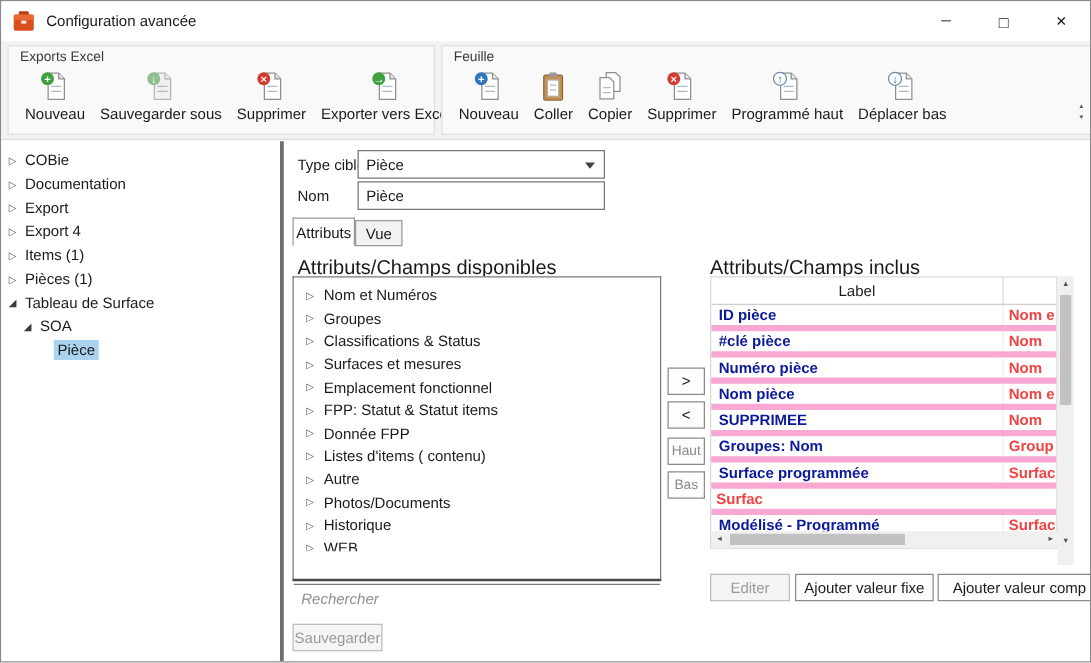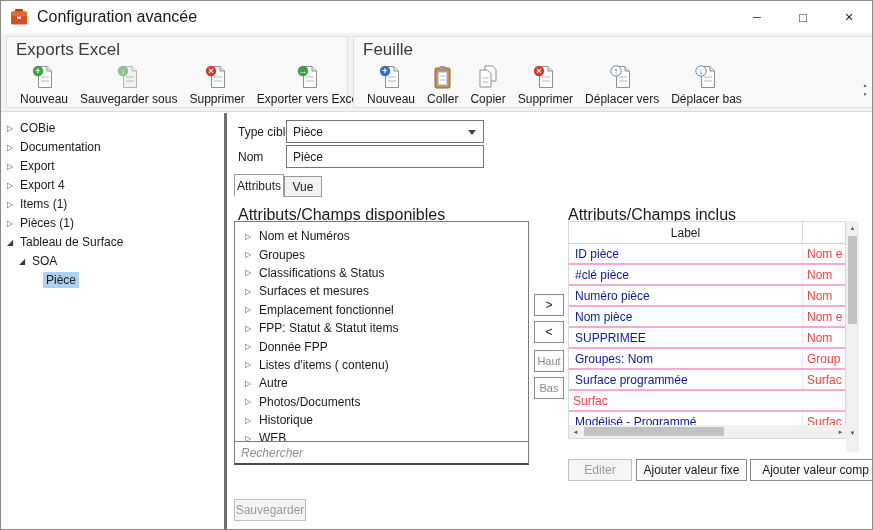--- a/index.html
+++ b/index.html
@@ -4,34 +4,34 @@
 <style>
   * { margin:0; padding:0; box-sizing:border-box; }
   body { background:#9a9a9a; font-family:"Liberation Sans", sans-serif; }
   .window { position:relative; width:873px; height:530px; background:#fff;
             border:1px solid #8a8a8a; overflow:hidden; font-size:12px; color:#1a1a1a; }
 
   
   .titlebar { position:absolute; top:0; left:0; right:0; height:32px; background:#fff;
               display:flex; align-items:center; }
   .app-icon { width:18px; height:18px; margin-left:9px; flex:0 0 auto; }
-  .title { margin-left:9px; font-size:16px; }
+  .title { margin-left:9px; font-size:12px; }
   .win-controls { margin-left:auto; display:flex; height:32px; }
   .win-btn { width:46px; height:32px; display:flex; align-items:center; justify-content:center;
              font-size:11px; color:#1a1a1a; cursor:default; }
   .win-btn.max { font-size:13px; }
 
   
   .toolbar { position:absolute; top:32px; left:0; right:0; height:79px; background:#f3f3f3;
              border-bottom:1px solid #dcdcdc; }
   .tb-group { position:absolute; top:3px; height:72px; background:#f9f9f9;
               border:1px solid #e0e0e0; padding:2px 5px 0 7px; }
   .tb-group.g1 { left:5px;  width:342px; }
   .tb-group.g2 { left:352px; width:576px; }
-  .tb-group-label { font-size:17px; color:#3a3a3a; margin:1px 0 2px 2px; }
+  .tb-group-label { font-size:11px; color:#3a3a3a; margin:1px 0 2px 2px; }
   .tb-buttons { display:flex; align-items:flex-start; }
   .tb-btn { background:transparent; border:none; display:flex; flex-direction:column;
             align-items:center; gap:2px; padding:2px 6px 3px; font:inherit; cursor:default; }
   .tb-btn .lbl { font-size:12px; white-space:nowrap; color:#1a1a1a; }
   .ic { width:26px; height:26px; display:block; }
   .ic .page  { fill:#ffffff; stroke:#8f8f8f; stroke-width:1; }
   .ic .pagef { fill:#f1f1f1; stroke:#b4b4b4; stroke-width:1; }
   .ic .fold  { fill:#e7e7e7; stroke:#8f8f8f; stroke-width:1; }
   .ic .foldf { fill:#efefef; stroke:#b4b4b4; stroke-width:1; }
   .ic line   { stroke:#a9bccd; stroke-width:1; }
@@ -75,37 +75,37 @@
 
   .section-title { position:absolute; top:93px; font-size:16px; }
 
   
   .availbox { position:absolute; left:3px; top:108px; width:295px; height:244px;
               border:1px solid #7b7b7b; border-bottom:2px solid #4a4a4a; background:#fff; }
   .avail-list { height:219px; padding-top:5px; overflow:hidden; }
   .avail-item { height:18.4px; display:flex; align-items:center; padding-left:10px; cursor:default; }
   .avail-item .tg { width:14px; }
   .search { width:100%; height:22px; border:none; border-top:1px solid #7b7b7b; font:inherit;
-            padding:0 6px; outline:none; color:#1a1a1a; }
+            padding:0 6px; outline:none; color:#1a1a1a;margin-top:26px; }
   .search::placeholder { font-style:italic; color:#8f8f8f; }
 
   
   .xfer { position:absolute; left:303px; width:30px; height:22px; background:#fdfdfd;
           border:1px solid #8a8a8a; font:inherit; font-size:12px; color:#1a1a1a; cursor:default; }
   .xfer.dim { color:#8a8a8a; font-size:11px; }
 
   
   .incl-table { position:absolute; left:337px; top:108px; width:291px; height:231px; }
   .itab-main { position:absolute; left:0; top:0; width:278px; height:218px;
                border:1px solid #d9d9d9; background:#fff; }
   .itab-header { height:22px; display:flex; border-bottom:1px solid #cfcfcf; }
   .itab-header .c1 { width:234px; display:flex; align-items:center; justify-content:center;
                      border-right:1px solid #dcdcdc; }
   .itab-header .c2 { flex:1; }
-  .itab-row { height:21px; display:flex; border-bottom:2px solid #f9a8d4; cursor:default; }
+  .itab-row { height:21px; display:flex; border-bottom:5px solid #f9a8d4; cursor:default;font-weight:bold; }
   .itab-row .c1 { width:234px; display:flex; align-items:center; padding-left:6px;
                   border-right:1px solid #ededed; color:#0b1a9b; white-space:nowrap; overflow:hidden; }
   .itab-row .c2 { flex:1; display:flex; align-items:center; padding-left:4px; color:#ef4444;
                   white-space:nowrap; overflow:hidden; }
   .vscroll { position:absolute; right:0; top:0; width:13px; height:218px; background:#f0f0f0; }
   .hscroll { position:absolute; left:0; bottom:0; width:278px; height:13px; background:#f0f0f0; }
   .sb-arrow { position:absolute; width:13px; height:13px; display:flex; align-items:center;
               justify-content:center; font-size:6px; color:#555; cursor:default; }
   .vthumb { position:absolute; left:2px; top:15px; width:9px; height:88px; background:#c2c2c2; }
   .hthumb { position:absolute; top:2px; left:15px; height:9px; width:140px; background:#c2c2c2; }
@@ -236,21 +236,21 @@
         </button>
         <button class="tb-btn">
           <svg class="ic" viewBox="0 0 26 26">
             <path class="page" d="M7.5 2.5h8.5l4.5 4.5v16.5h-13z"></path>
             <path class="fold" d="M16 2.5v4.5h4.5"></path>
             <line x1="10" y1="13" x2="18" y2="13"></line>
               <line x1="10" y1="17" x2="18" y2="17"></line>
             <circle cx="7" cy="7" r="5.2" fill="#ffffff" stroke="#6a8caa"></circle>
             <text class="badge-d" x="7" y="10" fill="#33698e">↑</text>
           </svg>
-          <span class="lbl">Déplacer vers</span>
+          <span class="lbl">Programmé haut</span>
         </button>
         <button class="tb-btn">
           <svg class="ic" viewBox="0 0 26 26">
             <path class="page" d="M7.5 2.5h8.5l4.5 4.5v16.5h-13z"></path>
             <path class="fold" d="M16 2.5v4.5h4.5"></path>
             <line x1="10" y1="13" x2="18" y2="13"></line>
               <line x1="10" y1="17" x2="18" y2="17"></line>
             <circle cx="7" cy="7" r="5.2" fill="#ffffff" stroke="#6a8caa"></circle>
             <text class="badge-d" x="7" y="10" fill="#33698e">↓</text>
           </svg>

